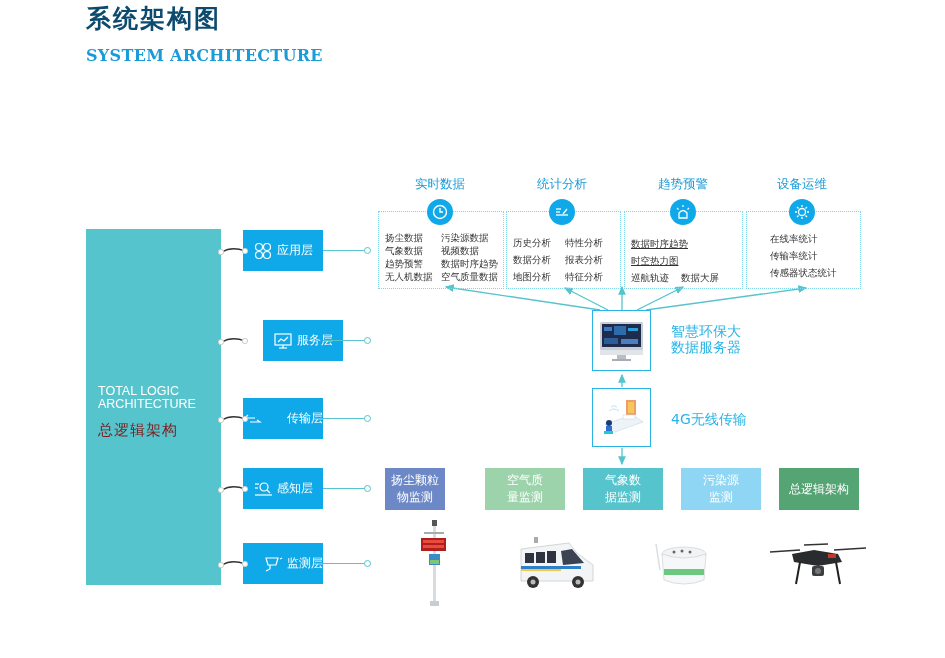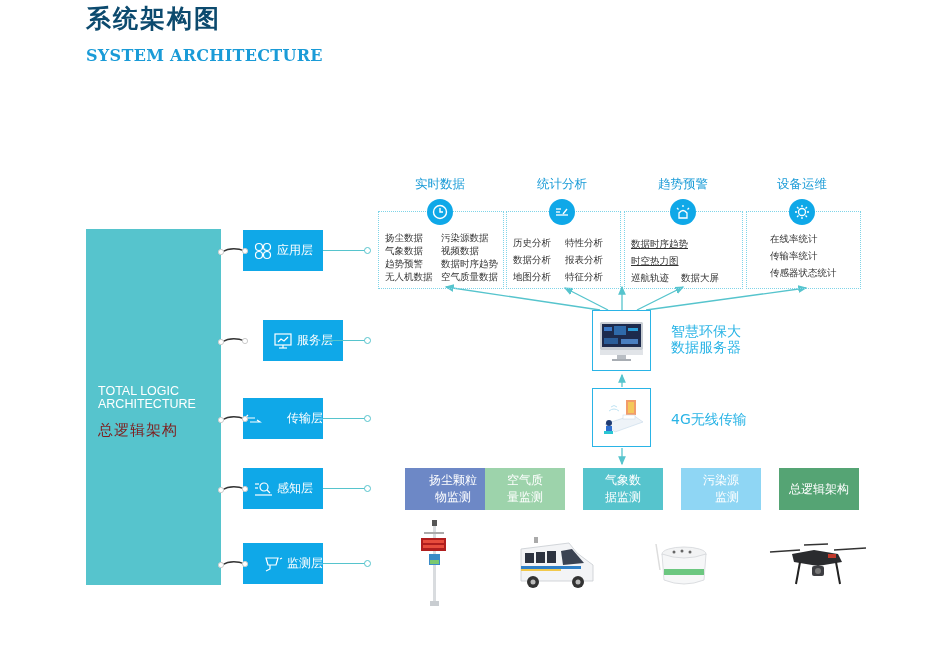--- a/index.html
+++ b/index.html
@@ -256,39 +256,39 @@
     <circle cx="16" cy="34" r="3" fill="#1e3a72"></circle>
     <rect x="13" y="37" width="6" height="6" fill="#2f6fd0"></rect>
     <rect x="11" y="42" width="9" height="3" fill="#29c5d2"></rect>
     <path d="M16,22 q5,-4 10,0" fill="none" stroke="#bfe3f3" stroke-width="1"></path>
     <path d="M18,18 q3,-3 6,0" fill="none" stroke="#bfe3f3" stroke-width="1"></path>
   </svg>
 </div>
 <div class="abs srv-label" style="left:671px;top:411px;">4G无线传输</div>
 
 <div id="monitors">
-    <div class="abs mon" style="left: 405px; top: 468px; width: 96px; background: rgb(109, 136, 198);">
+    <div class="abs mon" style="left: 385px; top: 468px; width: 60px; background: rgb(109, 136, 198);">
       <div>
         <div>扬尘颗粒</div>
         <div>物监测</div>
       </div>
     </div>
     <div class="abs mon" style="left: 485px; top: 468px; width: 80px; background: rgb(157, 211, 171); text-align: right;">
       <div>
         <div>空气质</div>
         <div>量监测</div>
       </div>
     </div>
     <div class="abs mon" style="left: 583px; top: 468px; width: 80px; background: rgb(86, 196, 205);">
       <div>
         <div>气象数</div>
         <div>据监测</div>
       </div>
     </div>
-    <div class="abs mon" style="left: 681px; top: 468px; width: 80px; background: rgb(143, 214, 244); text-align: right;">
+    <div class="abs mon" style="left: 681px; top: 468px; width: 80px; background: rgb(143, 214, 244);">
       <div>
         <div>污染源</div>
         <div>监测</div>
       </div>
     </div>
     <div class="abs mon" style="left: 779px; top: 468px; width: 80px; background: rgb(85, 164, 116);">
       <div>
         <div>总逻辑架构</div>
       </div>
     </div>

